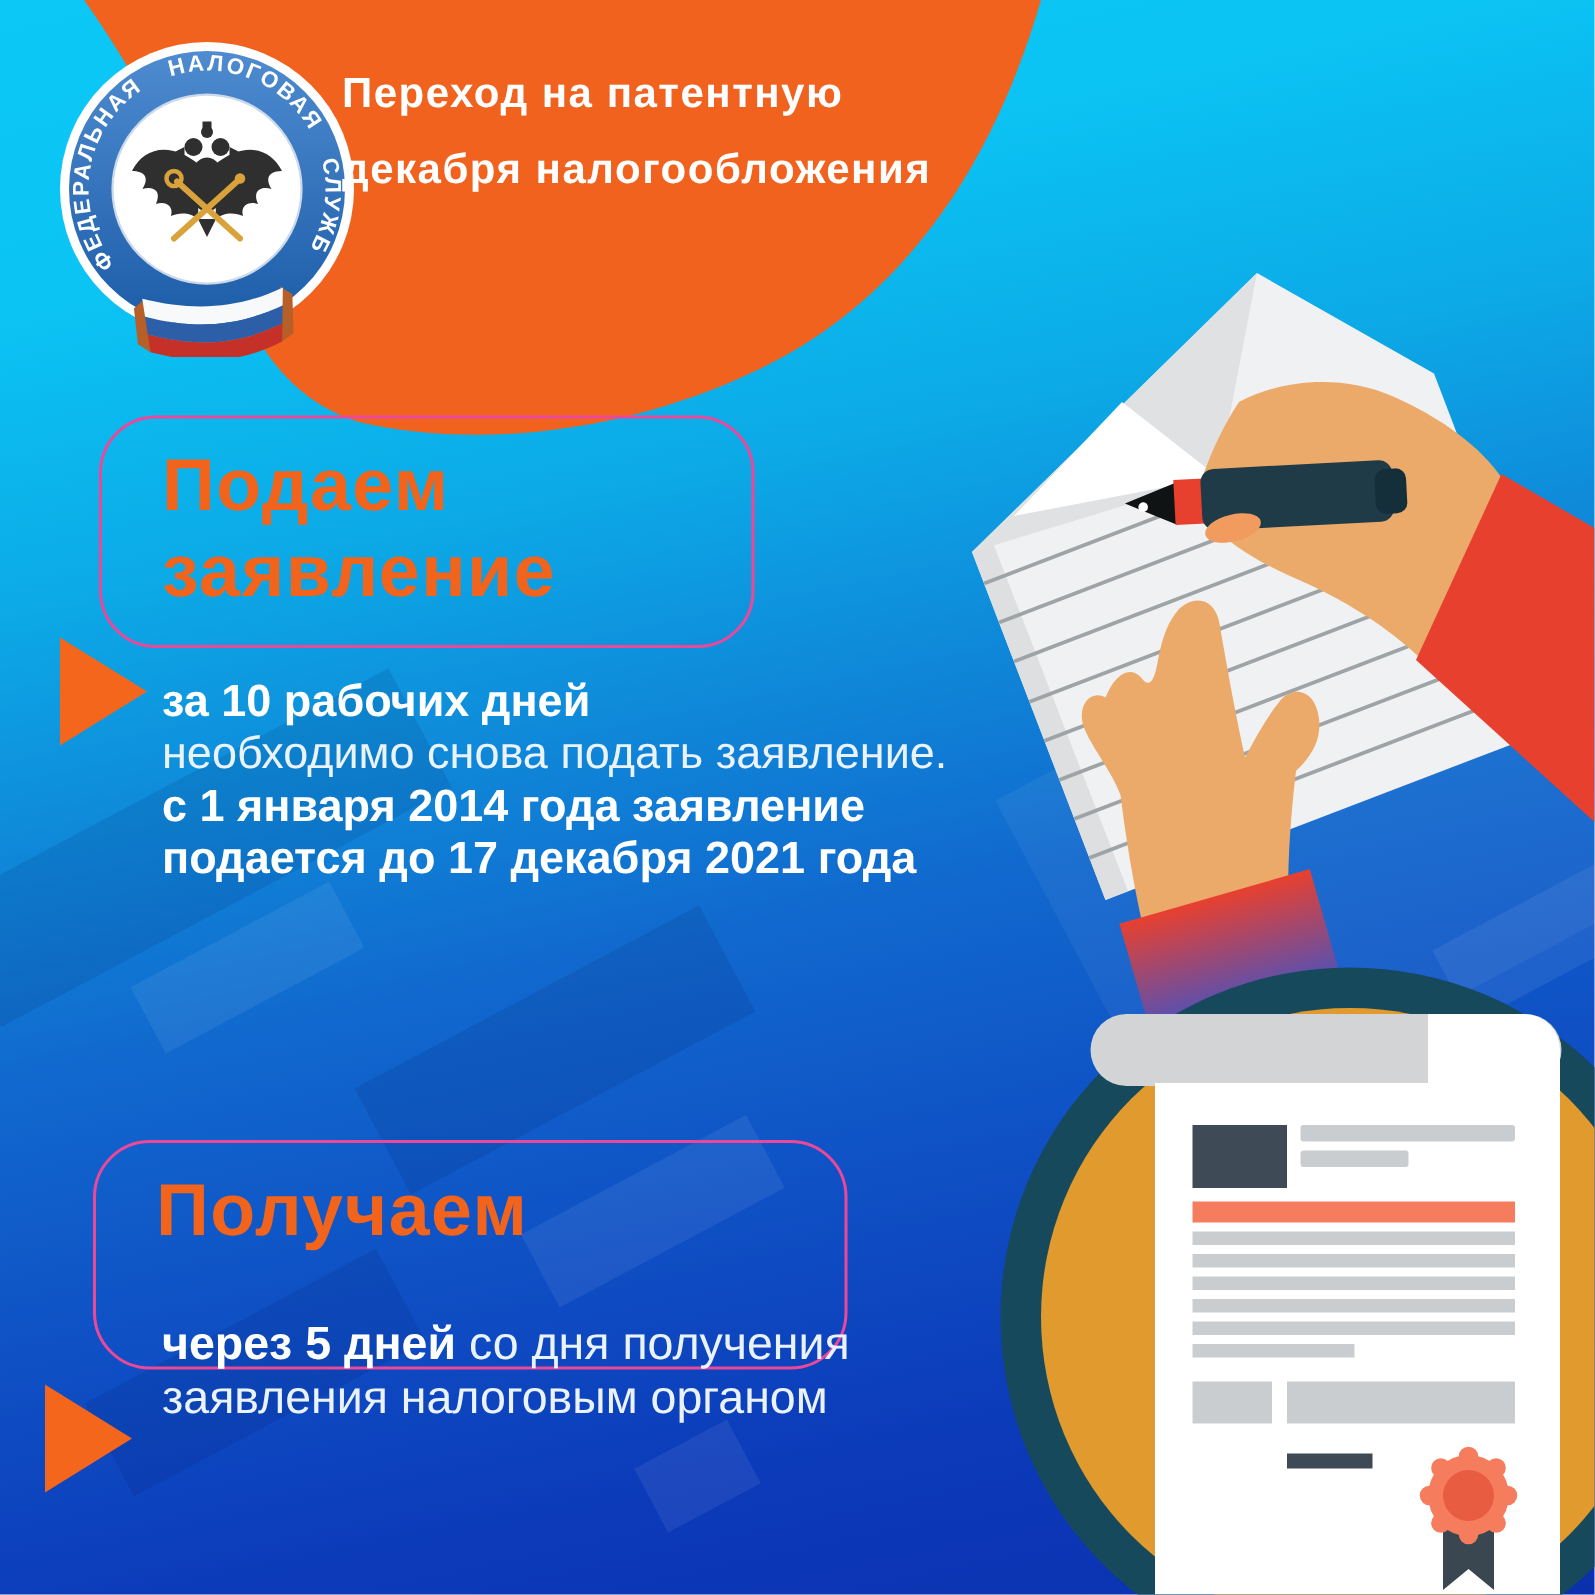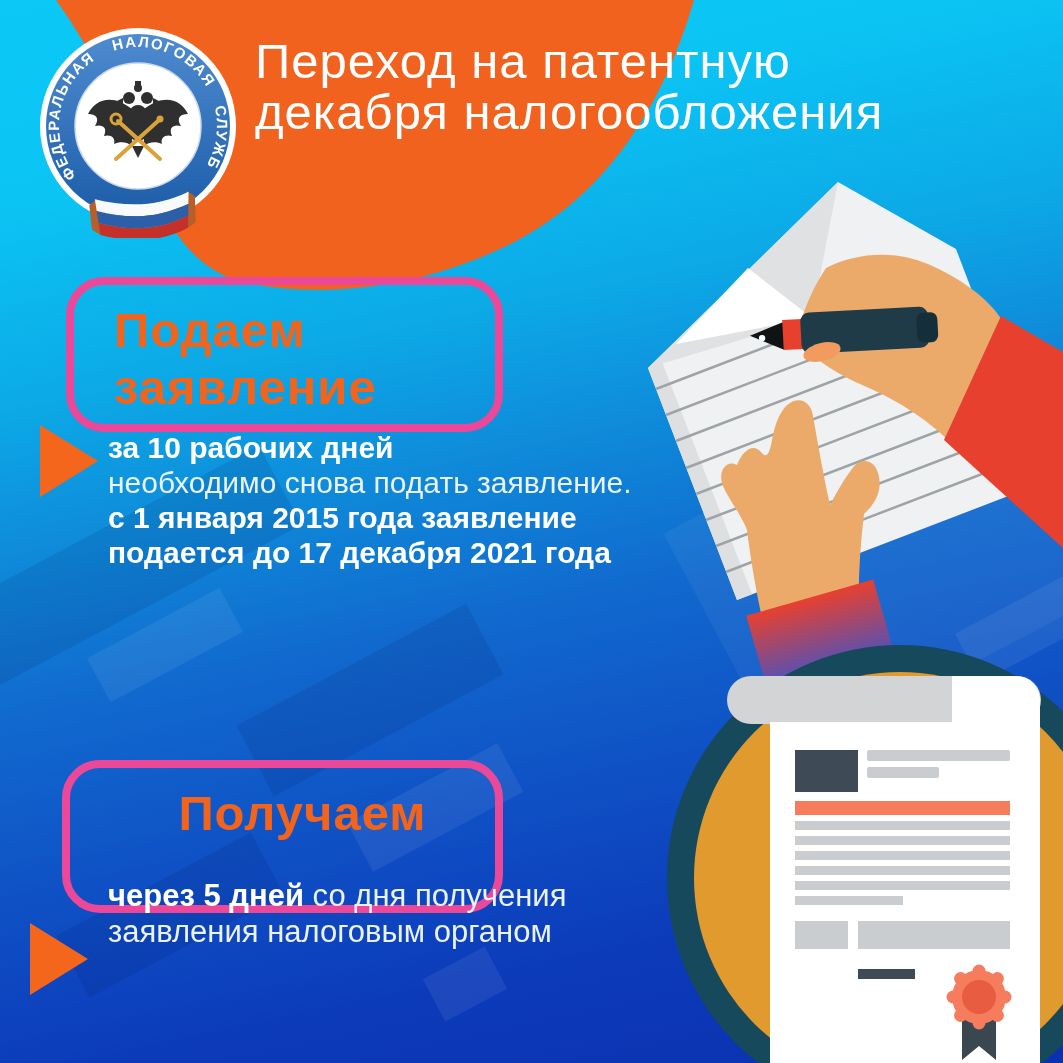--- a/index.html
+++ b/index.html
@@ -2,33 +2,33 @@
 <html><head>
 <meta charset="utf-8">
 <style>
   html,body{margin:0;padding:0;}
   body{width:1063px;height:1063px;position:relative;overflow:hidden;
        font-family:"Liberation Sans", sans-serif;
        background:linear-gradient(168deg,#0BC8F7 0%,#0BC4F4 16%,#0CA9E6 32%,#0F86D8 45%,#1169CE 56%,#0F51C5 70%,#0C3BBA 84%,#0B30AE 100%);}
   .layer{position:absolute;left:0;top:0;width:1063px;height:1063px;}
   svg{display:block;}
   .title{position:absolute;left:228px;top:36px;width:760px;color:#FFFFFF;
-         font-size:49px;font-weight:400;line-height:51px;letter-spacing:1px;margin-left:27px;}
-  .badge-box{position:absolute;border:8px solid #ec4899;border-radius:38px;
+         font-size:28px;font-weight:700;line-height:51px;letter-spacing:1px;}
+  .badge-box{position:absolute;border:2px solid #ec4899;border-radius:38px;
              color:#F2641C;font-weight:700;font-size:49px;line-height:57px;
              letter-spacing:1px;padding:17px 0 0 40px;box-sizing:border-box;}
   #badge-box-1{left:66px;top:277px;width:437px;height:155px;}
-  #badge-box-2{left:62px;top:760px;width:441px;height:153px;text-align:center;}
+  #badge-box-2{left:62px;top:760px;width:503px;height:153px;}
   .arrow{position:absolute;width:0;height:0;border-top:36px solid transparent;
          border-bottom:36px solid transparent;border-left:58px solid #F4661C;}
   #arrow-1{left:40px;top:425px;}
   #arrow-2{left:30px;top:923px;}
   .body-text{position:absolute;color:#EAF3FB;font-size:30px;line-height:35px;font-weight:400;}
   .body-text .b{color:#FFFFFF;font-weight:700;}
-  #body-text-1{left:108px;top:430px;width:600px;}
+  #body-text-1{left:108px;top:450px;width:600px;}
   #body-text-2{left:108px;top:878px;width:600px;font-size:31px;line-height:36px;}
   #logo{position:absolute;left:38px;top:26px;width:200px;height:212px;}
 </style>
 </head>
 <body>
 
 <svg class="layer" viewBox="0 0 1063 1063" aria-hidden="true">
   <g fill="rgba(0,10,70,0.10)">
     <rect x="-40" y="520" width="340" height="90" transform="rotate(-28 130 565)"></rect>
     <rect x="240" y="660" width="260" height="80" transform="rotate(-28 370 700)"></rect>
@@ -184,21 +184,21 @@
 </div>
 
 <div id="badge-box-1" class="badge-box">
   <div>Подаем</div>
   <div>заявление</div>
 </div>
 <div id="arrow-1" class="arrow"></div>
 <div id="body-text-1" class="body-text">
   <div><span class="b">за 10 рабочих дней</span><span></span></div>
   <div><span class="b"></span><span>необходимо снова подать заявление.</span></div>
-  <div><span class="b">с 1 января 2015 года заявление</span><span></span></div>
+  <div><span class="b">с 1 января 2014 года заявление</span><span></span></div>
   <div><span class="b">подается до 17 декабря 2021 года</span><span></span></div>
 </div>
 
 <div id="badge-box-2" class="badge-box">
   <div>Получаем</div>
 </div>
 <div id="arrow-2" class="arrow"></div>
 <div id="body-text-2" class="body-text">
   <div><span class="b">через 5 дней</span><span> со дня получения</span></div>
   <div><span class="b"></span><span>заявления налоговым органом</span></div>

